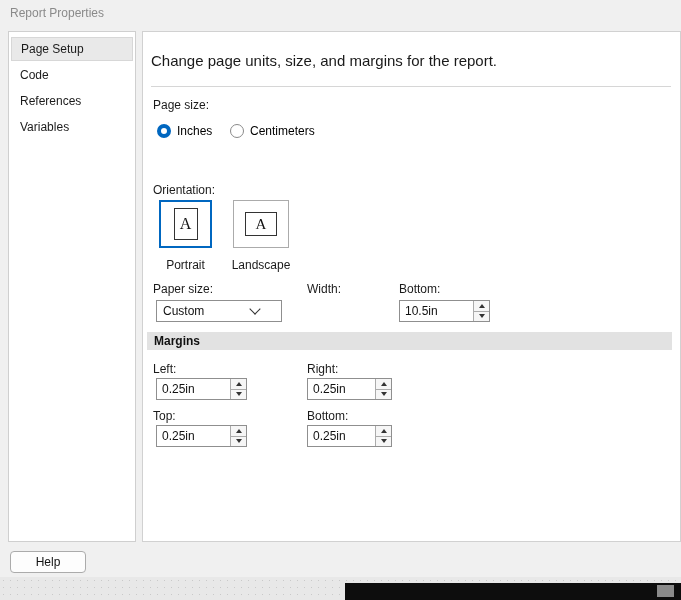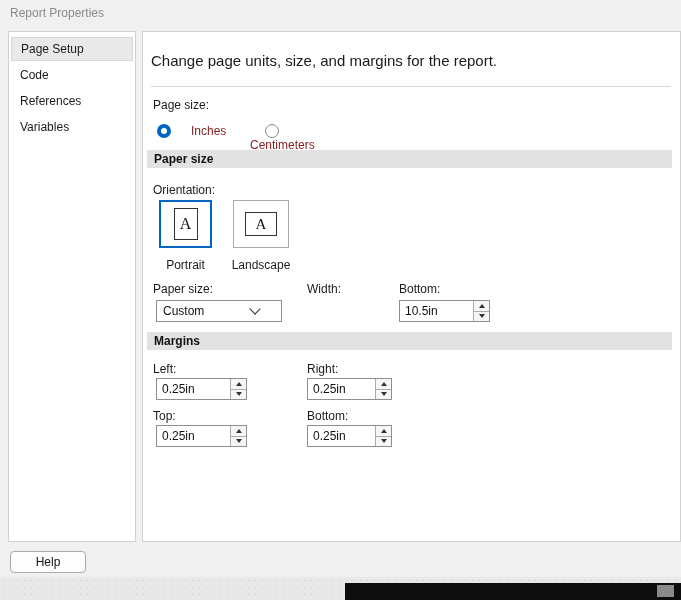--- a/index.html
+++ b/index.html
@@ -36,21 +36,21 @@
   .section-bar {
     left:4px; right:8px; height:18px; background:#e2e2e2;
     font-size:12px; font-weight:bold; color:#111; line-height:18px;
     padding-left:7px; box-sizing:border-box;
   }
   
   .radio-group { display:flex; align-items:center; }
   .radio { width:14px; height:14px; border-radius:50%; box-sizing:border-box; background:#fff; flex:0 0 auto; }
   .radio.on  { border:4px solid #0067c0; }
   .radio.off { border:1px solid #8a8a8a; }
-  .radio-label { font-size:12px; color:#7f1d1d; margin-left:20px; }
+  .radio-label { font-size:12px; color:#000000; margin-left:6px; }
   
   .orient {
     width:53px; height:48px; background:#fff; box-sizing:border-box;
     display:flex; align-items:center; justify-content:center;
   }
   .orient.sel   { border:2px solid #0067c0; }
   .orient.unsel { border:1px solid #ababab; }
   .page {
     border:1px solid #333; background:#fff; color:#111;
     display:flex; align-items:center; justify-content:center;
@@ -115,26 +115,25 @@
 
   <div class="abs desc">Change page units, size, and margins for the report.</div>
   <div class="abs divider"></div>
 
   <div class="abs lbl" style="left:10px; top:66px;">Page size:</div>
 
   <div class="abs radio-group" style="left:14px; top:92px;">
     <span class="radio on"></span>
     <span class="radio-label">Inches</span>
   </div>
-  <div class="abs radio-group" style="left:87px; top:92px;flex-direction:column;">
+  <div class="abs radio-group" style="left:87px; top:92px;">
     <span class="radio off"></span>
     <span class="radio-label">Centimeters</span>
   </div>
 
-  <div class="abs section-bar" style="top:118px;">Paper size</div>
 
   <div class="abs lbl" style="left:10px; top:151px;">Orientation:</div>
 
   <div class="abs orient sel" style="left:16px; top:168px;">
     <div class="page p">
       <span>A</span>
     </div>
   </div>
   <div class="abs orient unsel" style="left:90px; top:168px; width:56px;">
     <div class="page l">

